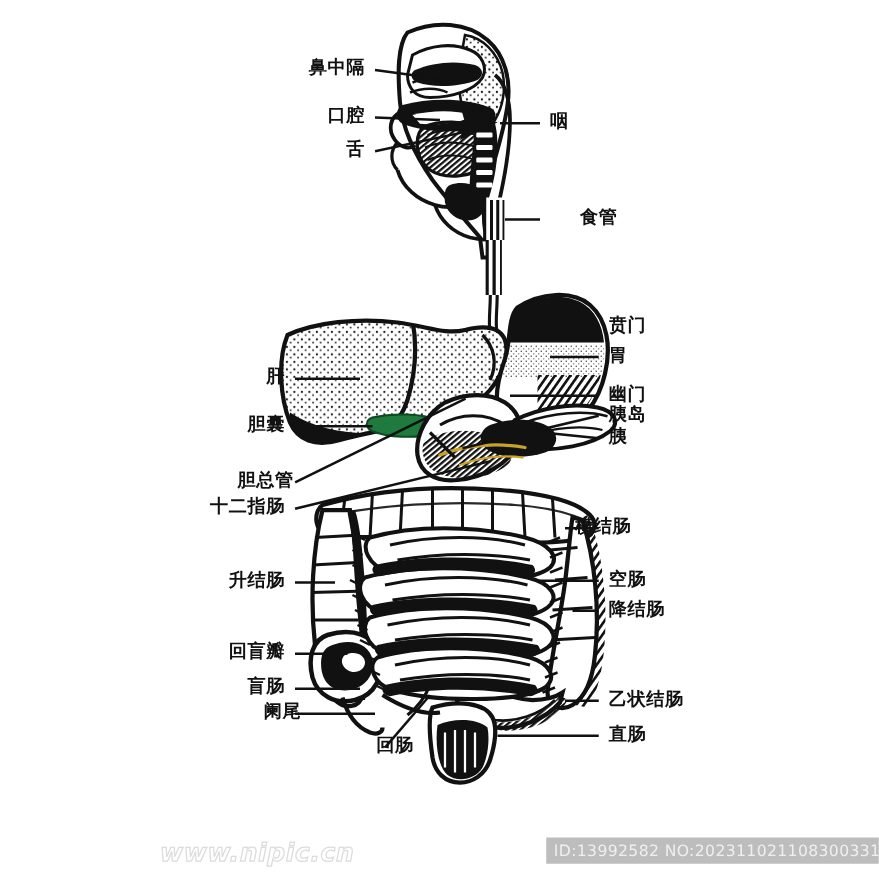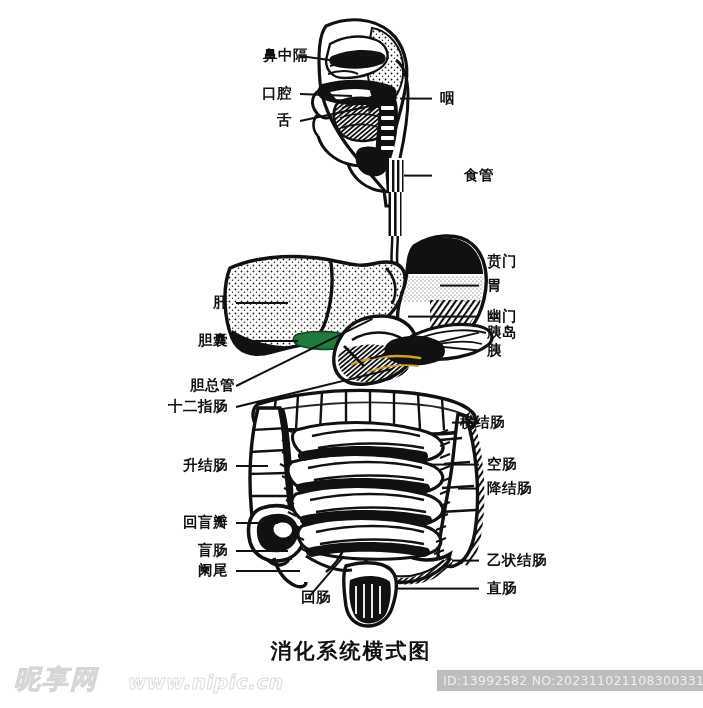--- a/index.html
+++ b/index.html
@@ -374,44 +374,42 @@
       <div class="leader" style="left: 479px; top: 332px; width: 112.058px; transform: rotate(166.584deg);"></div>
       <div class="leader" style="left: 479px; top: 350px; width: 49.2544px; transform: rotate(-174.174deg);"></div>
       <div class="leader" style="left: 479px; top: 422px; width: 27px; transform: rotate(180deg);"></div>
       <div class="leader" style="left: 479px; top: 464px; width: 49px; transform: rotate(180deg);"></div>
       <div class="leader" style="left: 479px; top: 488px; width: 21px; transform: rotate(180deg);"></div>
       <div class="leader" style="left: 479px; top: 560px; width: 27px; transform: rotate(180deg);"></div>
       <div class="leader" style="left: 479px; top: 588px; width: 81px; transform: rotate(180deg);"></div>
       <div class="leader" style="left: 308px; top: 597px; width: 55.3173px; transform: rotate(-49.3987deg);"></div>
     </div>
   <div id="labels">
-      <div class="lbl r" style="left: 308px; top: 55px;">鼻中隔</div>
+      <div class="lbl r" style="left: 292px; top: 55px;">鼻中隔</div>
       <div class="lbl r" style="left: 292px; top: 93px;">口腔</div>
       <div class="lbl r" style="left: 292px; top: 120px;">舌</div>
       <div class="lbl r" style="left: 228px; top: 302px;">肝</div>
       <div class="lbl r" style="left: 228px; top: 340px;">胆囊</div>
       <div class="lbl r" style="left: 235px; top: 385px;">胆总管</div>
       <div class="lbl r" style="left: 228px; top: 406px;">十二指肠</div>
       <div class="lbl r" style="left: 228px; top: 465px;">升结肠</div>
       <div class="lbl r" style="left: 228px; top: 522px;">回盲瓣</div>
       <div class="lbl r" style="left: 228px; top: 550px;">盲肠</div>
-      <div class="lbl r" style="left: 228px; top: 570px; padding-left: 33px;">阑尾</div>
+      <div class="lbl r" style="left: 241px; top: 570px; padding-left: 33px;">阑尾</div>
       <div class="lbl l" style="left: 440px; top: 98px;">咽</div>
       <div class="lbl l" style="left: 440px; top: 175px; margin-left: 24px;">食管</div>
       <div class="lbl l" style="left: 487px; top: 261px;">贲门</div>
       <div class="lbl l" style="left: 487px; top: 285px;">胃</div>
       <div class="lbl l" style="left: 487px; top: 316px;">幽门</div>
       <div class="lbl l" style="left: 487px; top: 332px; text-align: center;">胰岛</div>
       <div class="lbl l" style="left: 487px; top: 350px;">胰</div>
       <div class="lbl l" style="left: 460px; top: 422px;">横结肠</div>
       <div class="lbl l" style="left: 487px; top: 464px;">空肠</div>
       <div class="lbl l" style="left: 487px; top: 488px;">降结肠</div>
       <div class="lbl l" style="left: 487px; top: 560px;">乙状结肠</div>
       <div class="lbl l" style="left: 487px; top: 588px;">直肠</div>
       <div class="lbl c" style="left: 316px; top: 597px;">回肠</div>
     </div>
 
-  <div id="title">消化系统横式图</div>
-
-  <div id="wm-logo">昵享网</div>
+
   <div id="wm-url">www.nipic.cn</div>
   <div id="wm-id">ID:13992582 NO:20231102110830033100</div>
 </div>
 
 </body></html>

